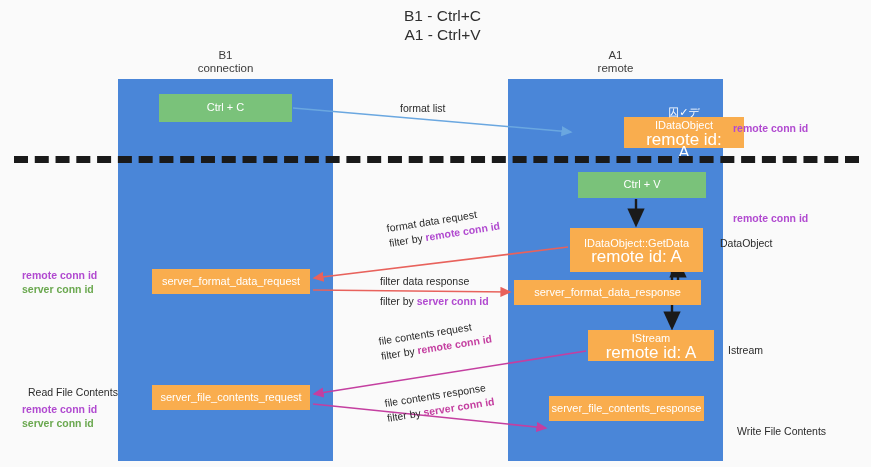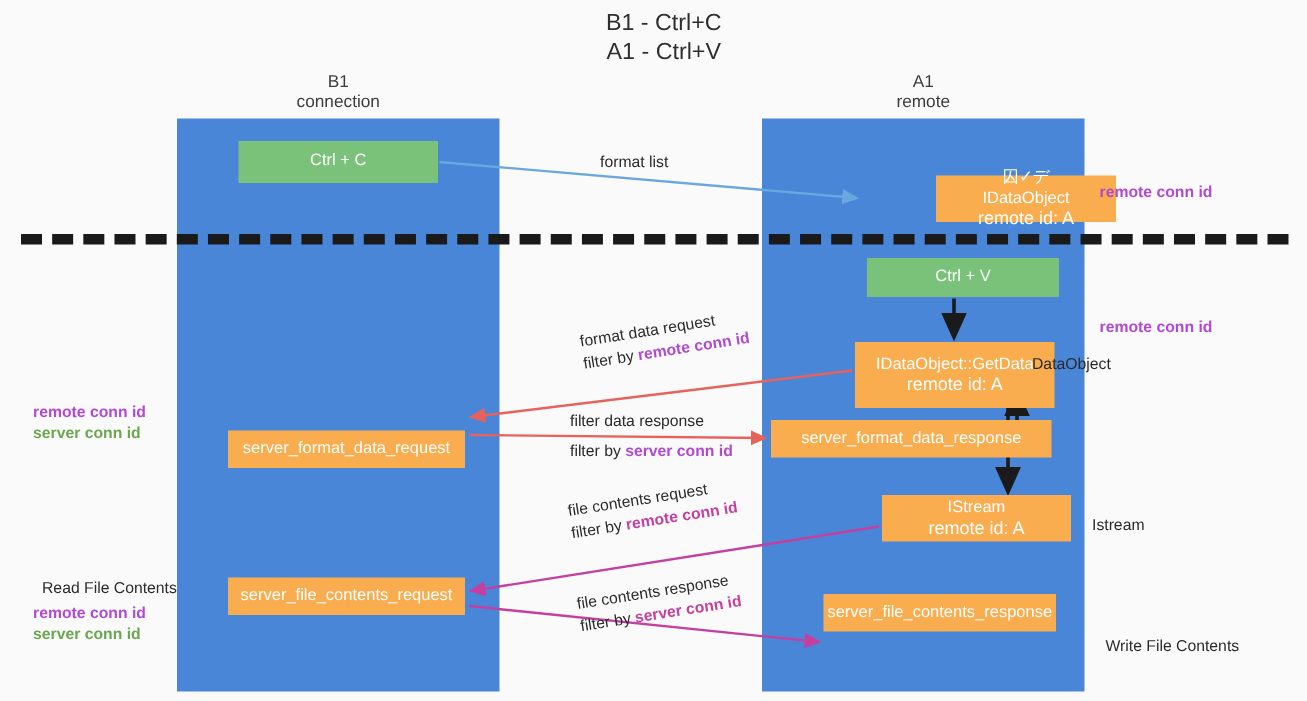--- a/index.html
+++ b/index.html
@@ -34,27 +34,27 @@
 
   
   .node{
     position:absolute;box-sizing:border-box;
     display:flex;flex-direction:column;align-items:center;justify-content:center;
     color:#ffffff;font-size:11px;line-height:13.5px;text-align:center;
     padding:2px 16px;
   }
   .node.green{background:#7ac27a;}
   .node.orange{background:#f9ad4e;}
-  .node .l2{font-size:12px;}
+  .node .l2{font-size:17px;}
 
   #n-ctrlc{left:159px;top:94px;width:133px;height:28px;}
   #n-idataobject{left:576px;top:117px;width:120px;height:31px;margin-left:48px;}
   #n-ctrlv{left:578px;top:172px;width:128px;height:26px;}
   #n-getdata{left:570px;top:228px;width:133px;height:44px;}
-  #n-sfdreq{left:152px;top:287px;width:158px;height:25px;text-align:right;}
+  #n-sfdreq{left:152px;top:269px;width:158px;height:25px;text-align:right;}
   #n-sfdres{left:514px;top:280px;width:187px;height:25px;}
   #n-istream{left:588px;top:330px;width:126px;height:31px;}
   #n-sfcreq{left:152px;top:385px;width:158px;height:25px;}
   #n-sfcres{left:549px;top:396px;width:155px;height:25px;}
 
   
   #divider{
     position:absolute;left:14px;top:156px;width:845px;height:0;
     border-top:7px dashed #1a1a1a;
   }
@@ -78,21 +78,21 @@
   #lb-fcres{left:386px;top:396px;}
 
   
   .anno{position:absolute;font-size:10.5px;line-height:14px;white-space:nowrap;}
   .anno .purple{color:#b14ad0;font-weight:bold;}
   .anno .green{color:#6aa84f;font-weight:bold;}
   .anno .plain{color:#2b2b2b;}
 
   #an-r1{left:733px;top:121px;}
   #an-r2{left:733px;top:211px;}
-  #an-r3{left:688px;top:236px;}
+  #an-r3{left:720px;top:236px;}
   #an-r4{left:728px;top:343px;}
   #an-r5{left:737px;top:424px;}
   #an-l1{left:22px;top:268px;}
   #an-l2{left:28px;top:385px;}
   #an-l3{left:22px;top:402px;}
 </style>
 </head>
 <body>
 
 <div class="stage">

